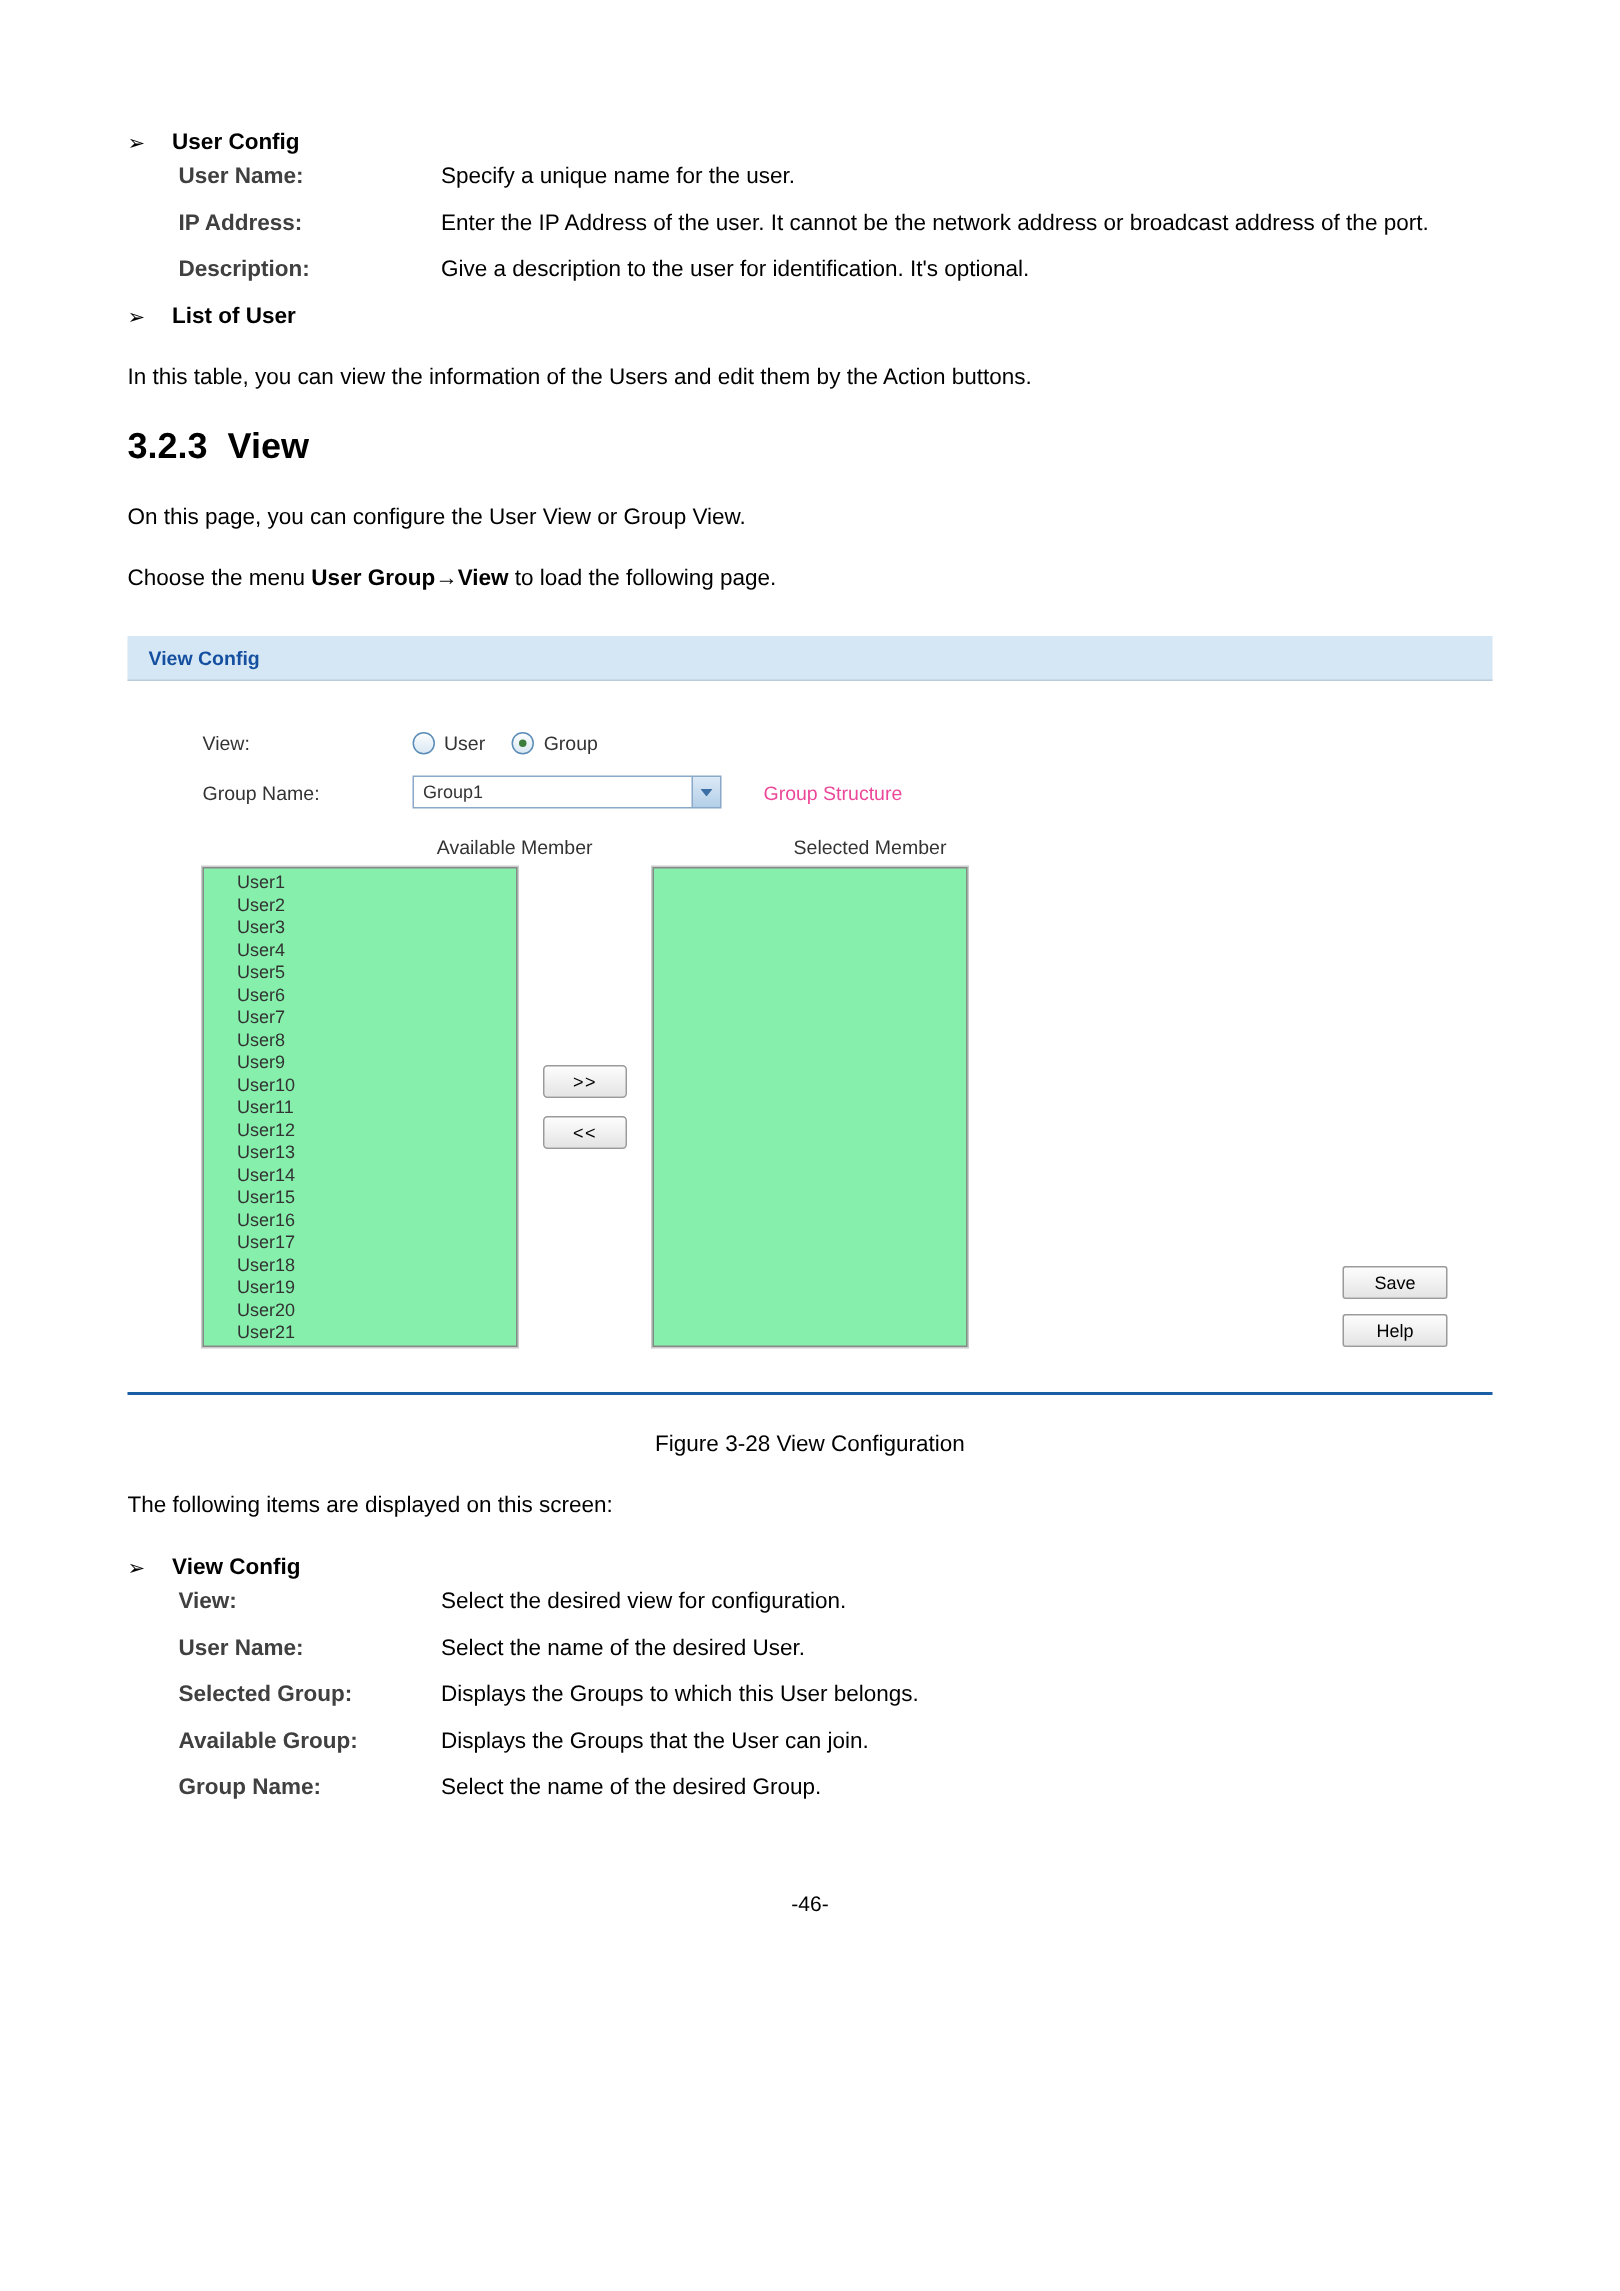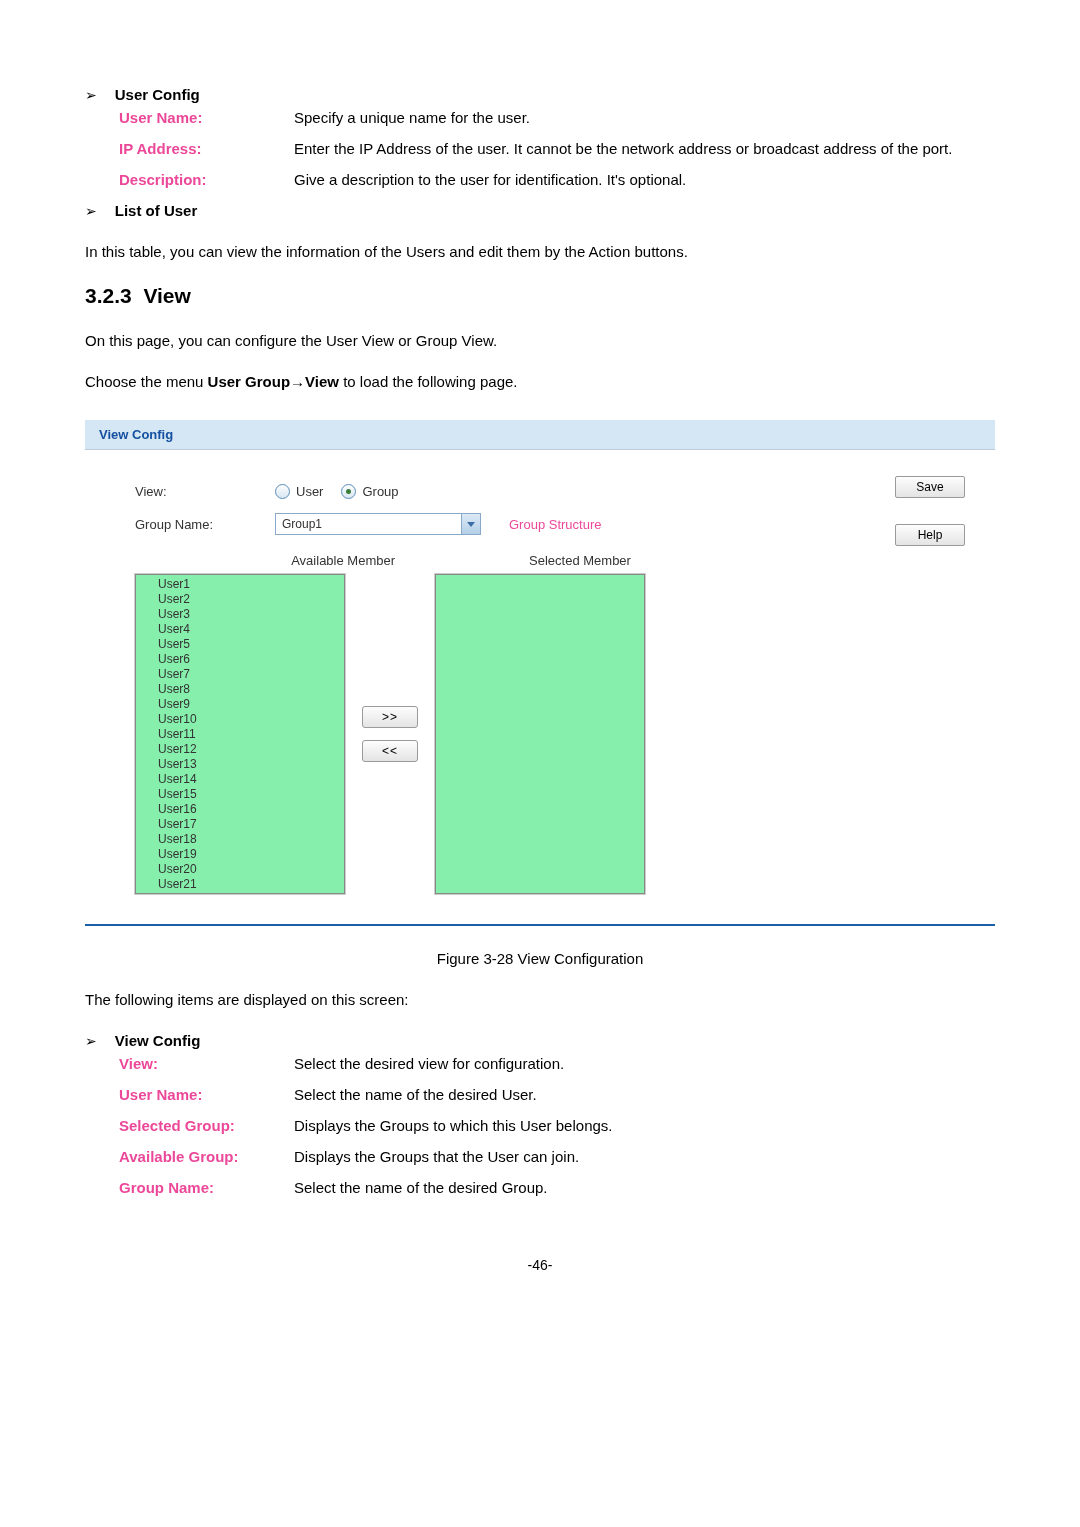--- a/index.html
+++ b/index.html
@@ -27,30 +27,30 @@
     color: #000;
   }
   .bold { font-weight: bold; }
   .indent { margin-left: 34px; }
   .def-row {
     display: flex;
     margin: 6px 0 14px 0;
   }
   .def-label {
     width: 175px;
-    color: #ec4899;
+    color: #404040;
     font-weight: bold;
     flex-shrink: 0;
   }
   .def-value {
     flex: 1;
     text-align: justify;
   }
   .section-heading {
-    font-size: 21px;
+    font-size: 24px;
     font-weight: bold;
     margin: 20px 0 12px 0;
     font-family: Arial, sans-serif;
   }
   .para { margin: 24px 0; }
   .nav-link { font-weight: bold; }
   .screenshot-wrap {
     margin: 30px 0 8px 0;
   }
   .view-config-bar {
@@ -68,22 +68,23 @@
     font-family: Verdana, Arial, sans-serif;
     color: #333;
     display: flex;
   }
   .form-col { flex: 1; }
   .btn-col {
     width: 110px;
     display: flex;
     flex-direction: column;
     align-items: flex-end;
-    gap: 26px;
+    gap: 10px;
     padding-top: 6px;
+    justify-content: flex-end;
   }
   .form-row {
     display: flex;
     align-items: center;
     margin: 14px 0;
   }
   .form-label { width: 140px; }
   .radio-shell {
     display: inline-flex;
     align-items: center;

